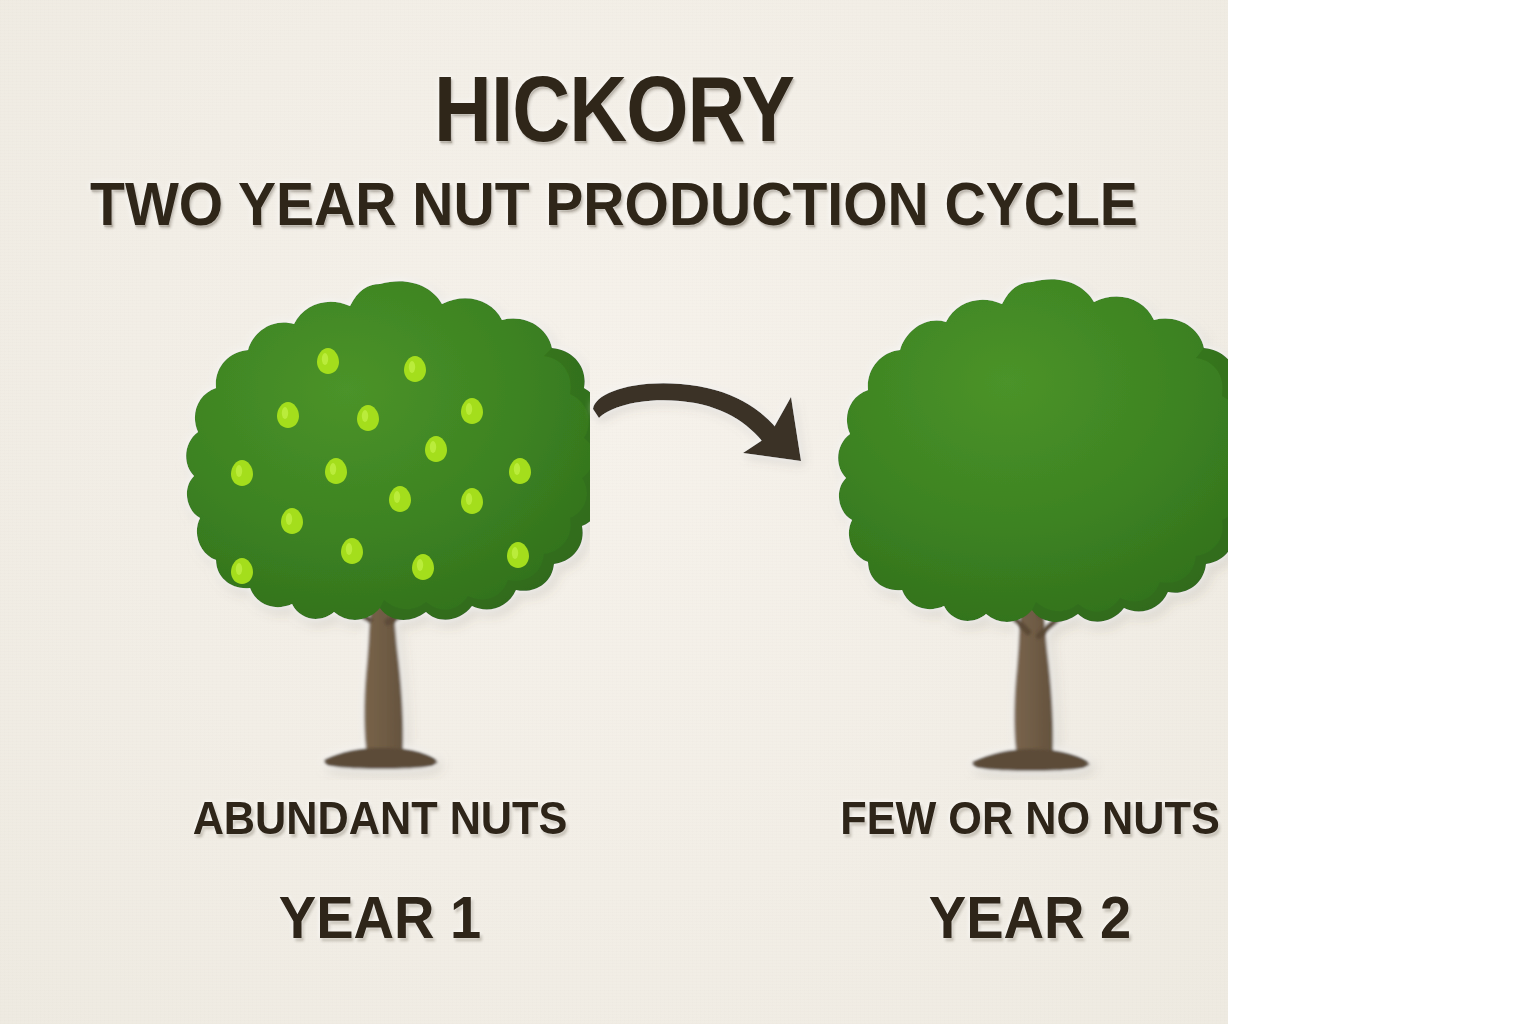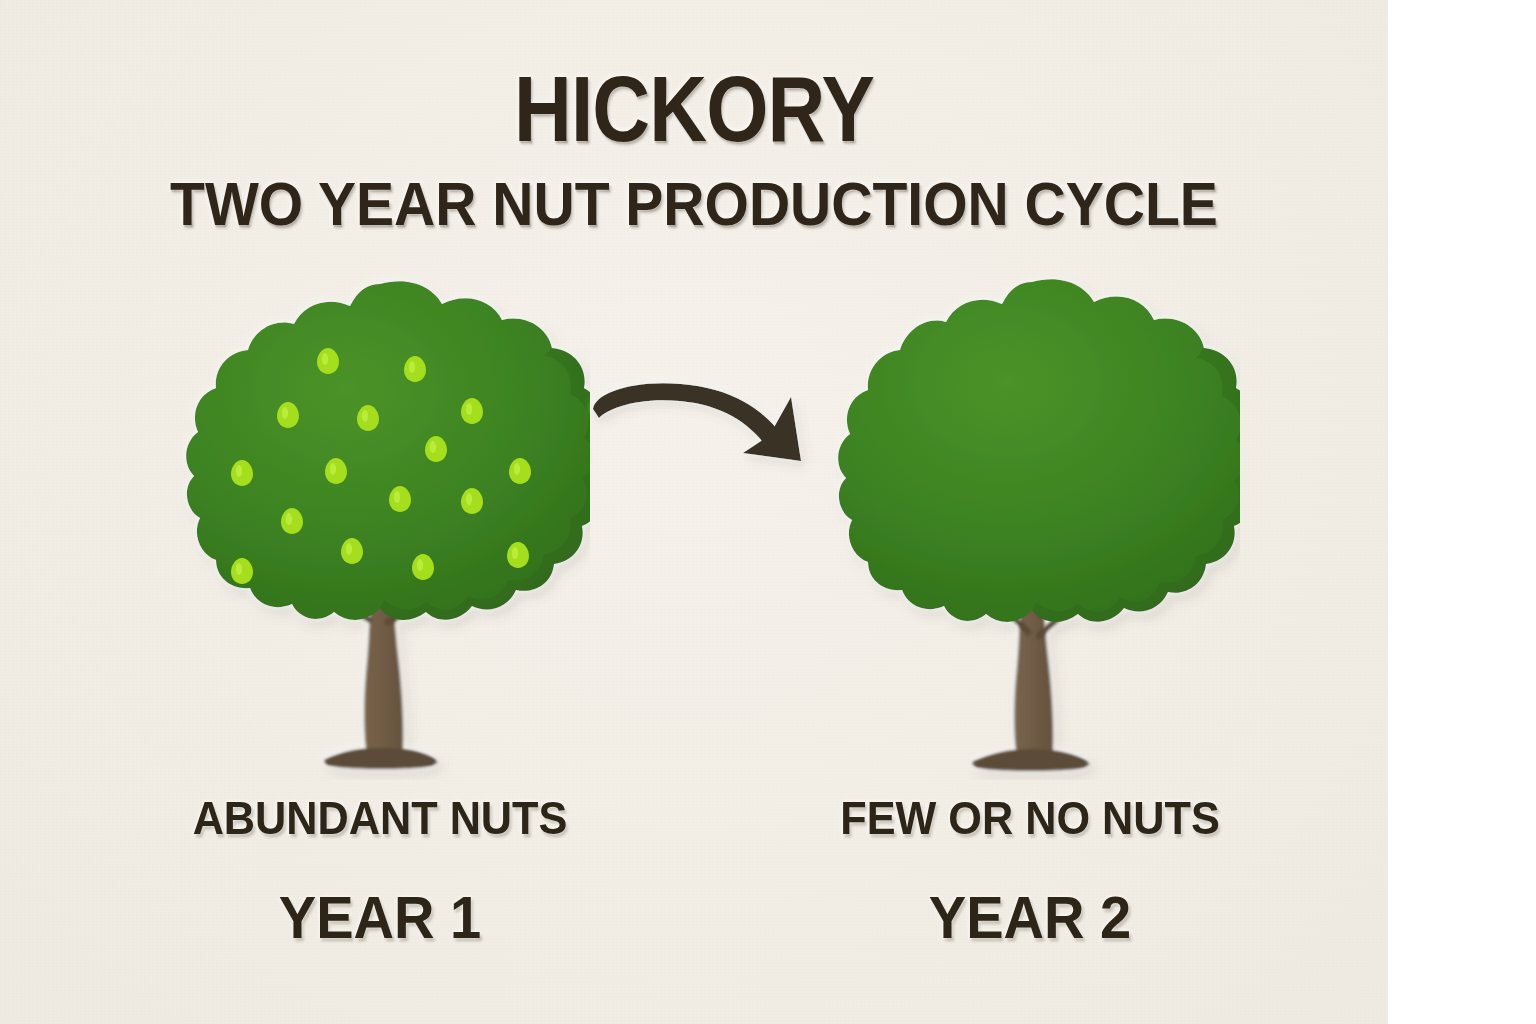--- a/index.html
+++ b/index.html
@@ -8,21 +8,21 @@
   }
   body {
     width: 1536px;
     height: 1024px;
     overflow: hidden;
     font-family: "Liberation Sans", sans-serif;
   }
 
   #poster {
     position: relative;
-    width: 1388px;
+    width: 1228px;
     height: 1024px;
     background: #f3efe8;
     background-image:
       radial-gradient(ellipse at 50% 40%, #f6f2eb 0%, #f2eee6 55%, #eeeae1 100%);
     overflow: hidden;
   }
 
   
   #grain {
     position: absolute;

